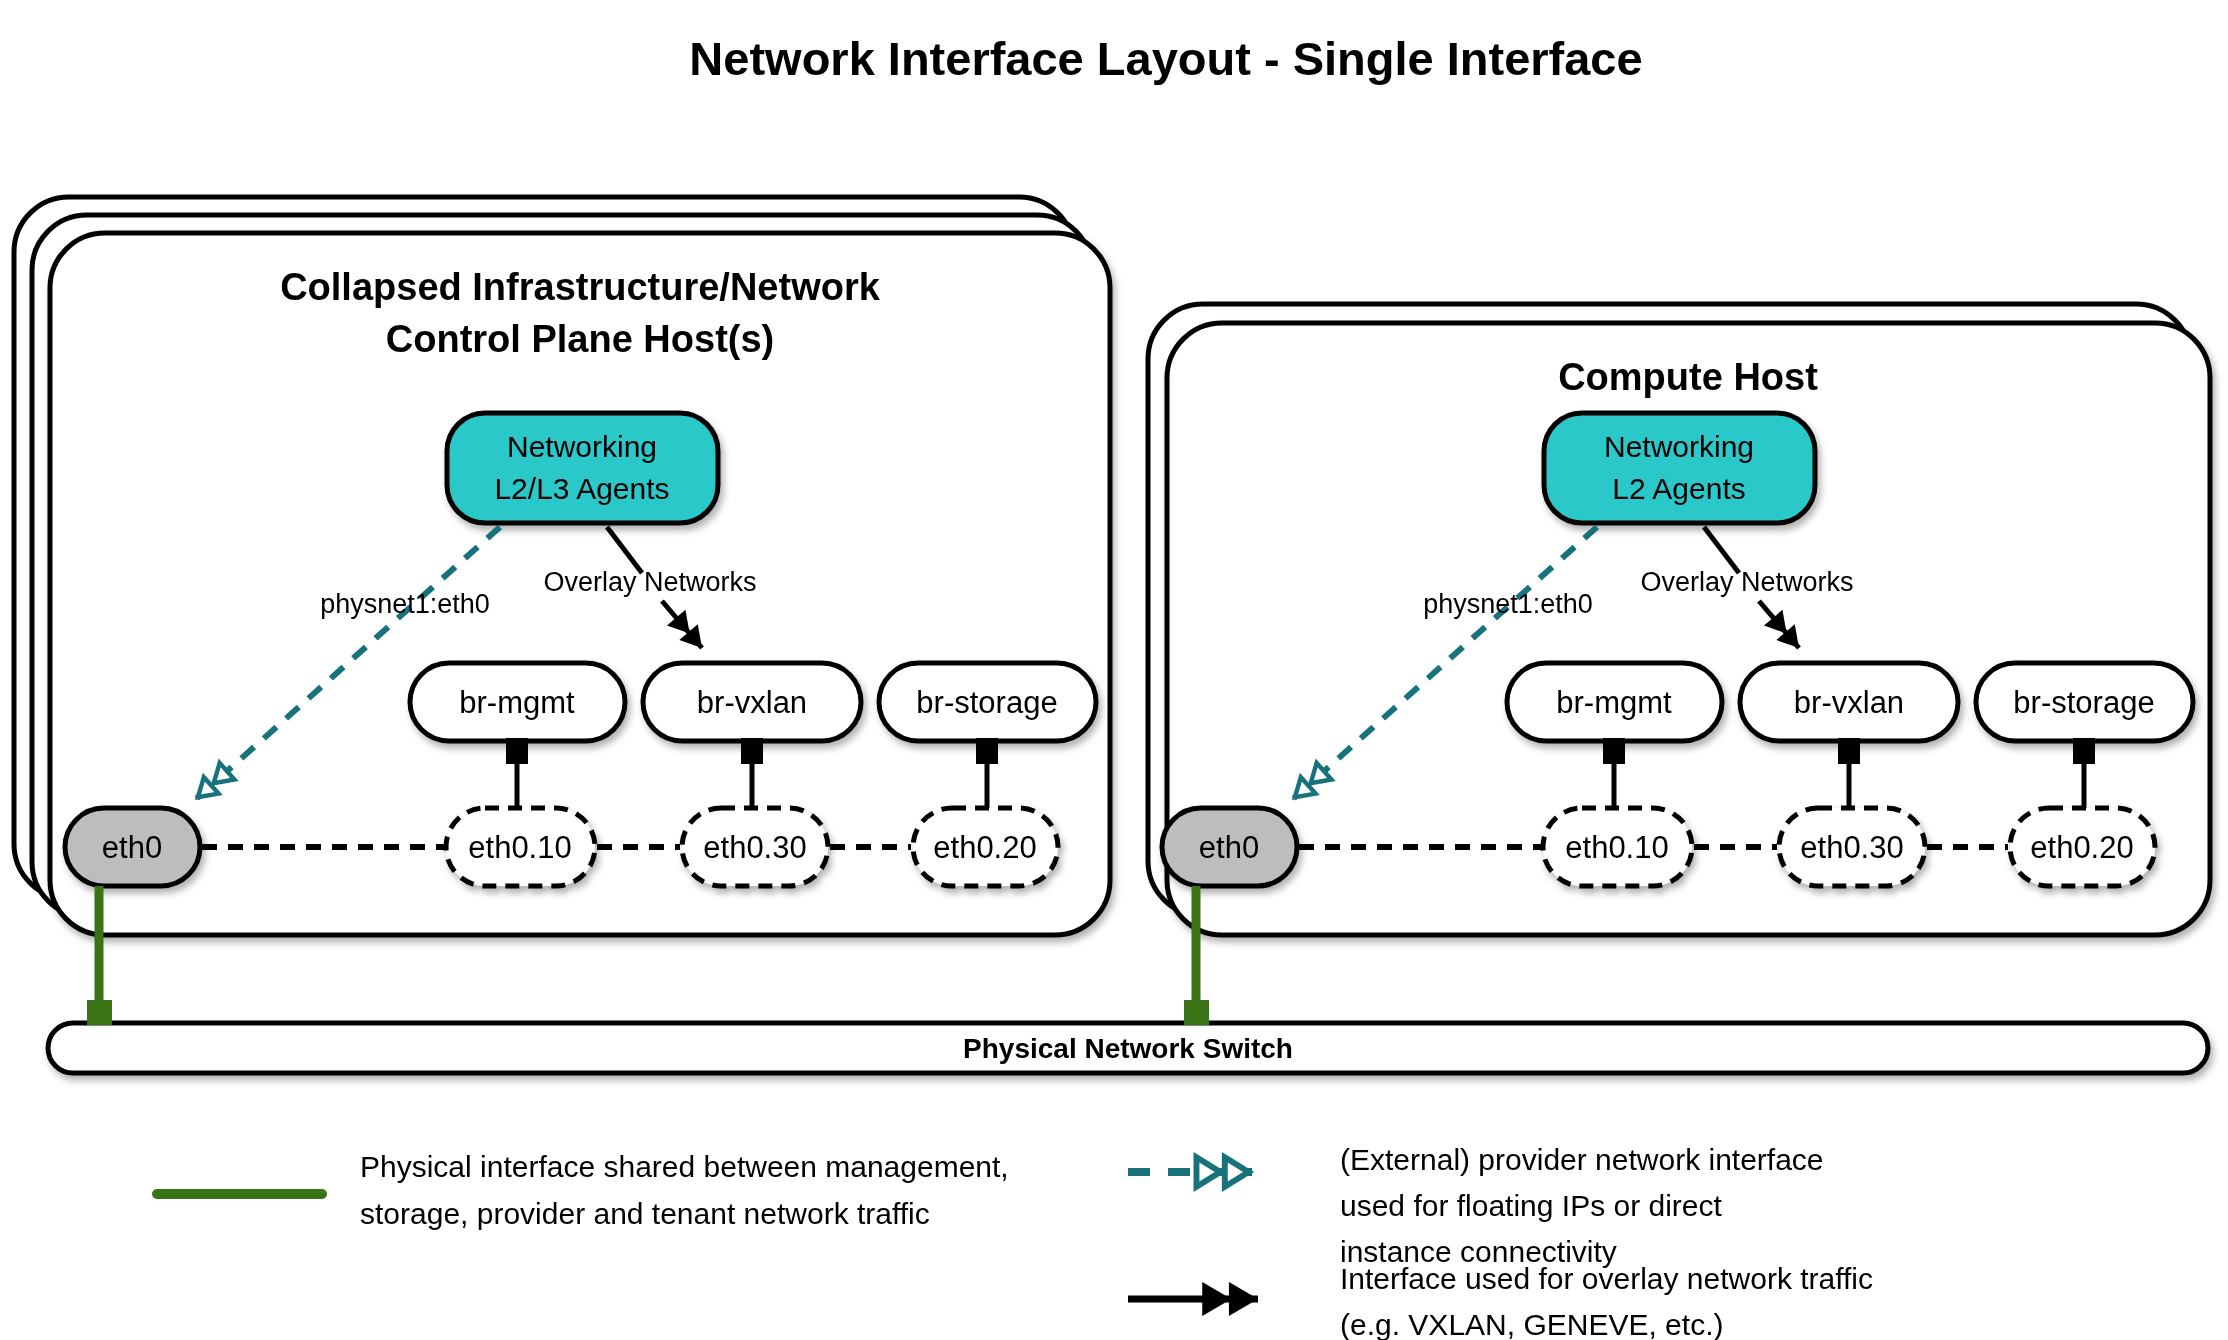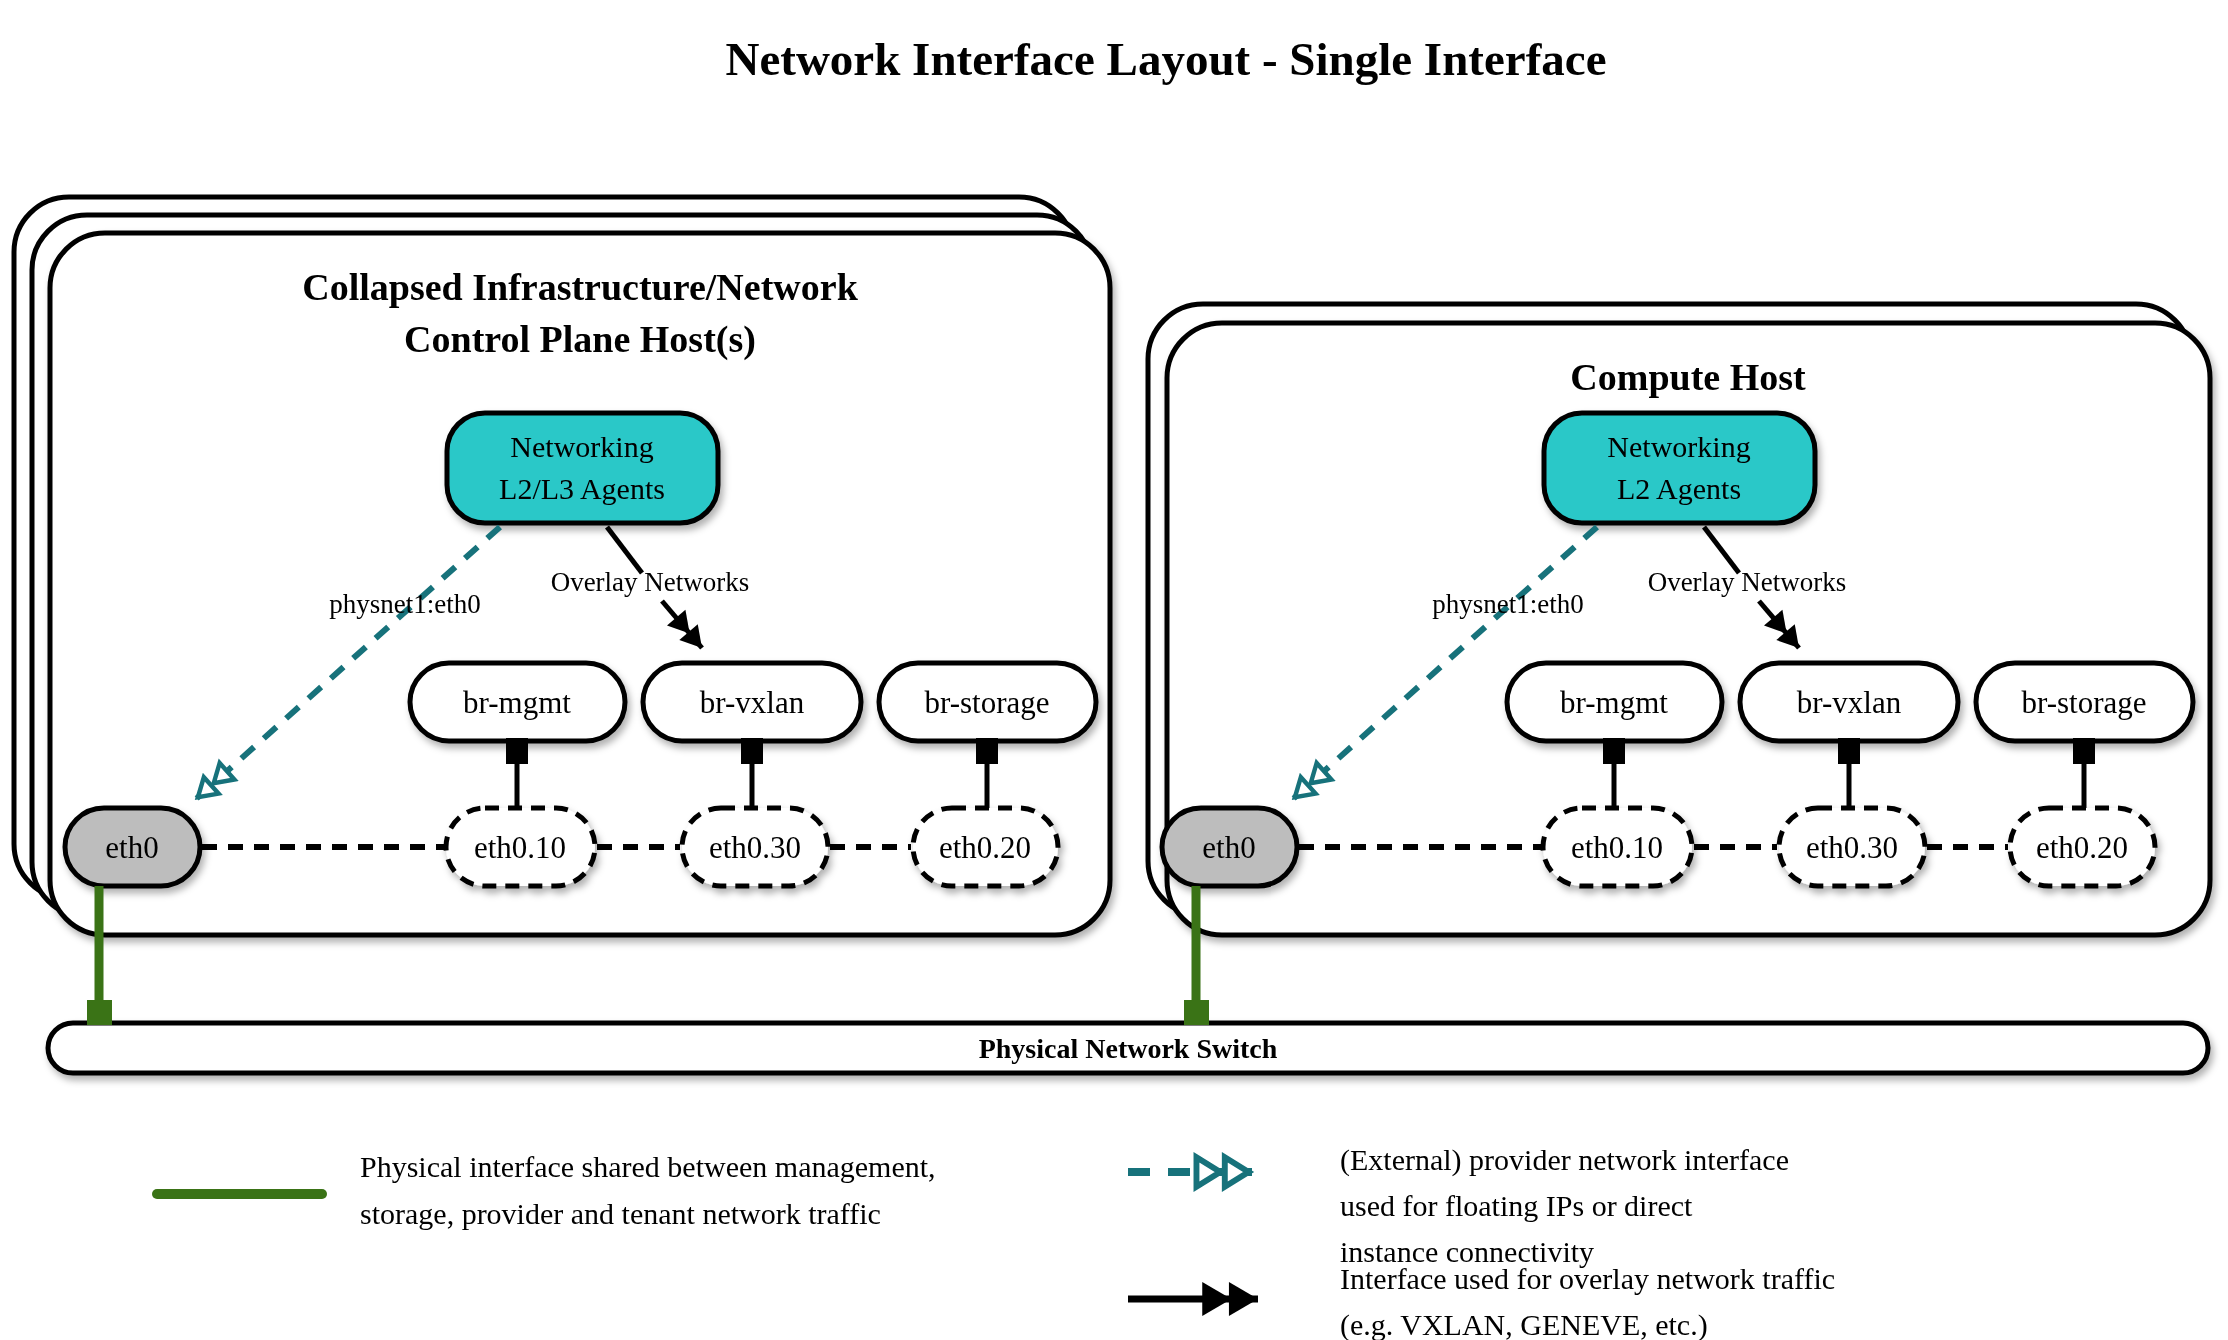--- a/index.html
+++ b/index.html
@@ -1,17 +1,17 @@
 <!DOCTYPE html>
 <html><head>
 <meta charset="utf-8">
 <style>
   html,body{margin:0;padding:0;background:#ffffff;}
   body{font-family:"Liberation Sans","DejaVu Sans",sans-serif;}
-  .stage{width:2060px;height:1340px;position:relative;background:#fff;font-family:Liberation Serif, serif;}
+  .stage{width:2060px;height:1340px;position:relative;background:#fff;}
   svg{display:block;}
   text{fill:#000;}
   .diagram-title{font-size:47px;font-weight:bold;}
   .host-title{font-size:38px;font-weight:bold;}
   .agent-text{font-size:30px;}
   .pill-text{font-size:31px;}
   .edge-label{font-size:27px;}
   .switch-text{font-size:28px;font-weight:bold;}
   .legend-text{font-size:30px;}
   .shadow{filter:url(#ds);}

